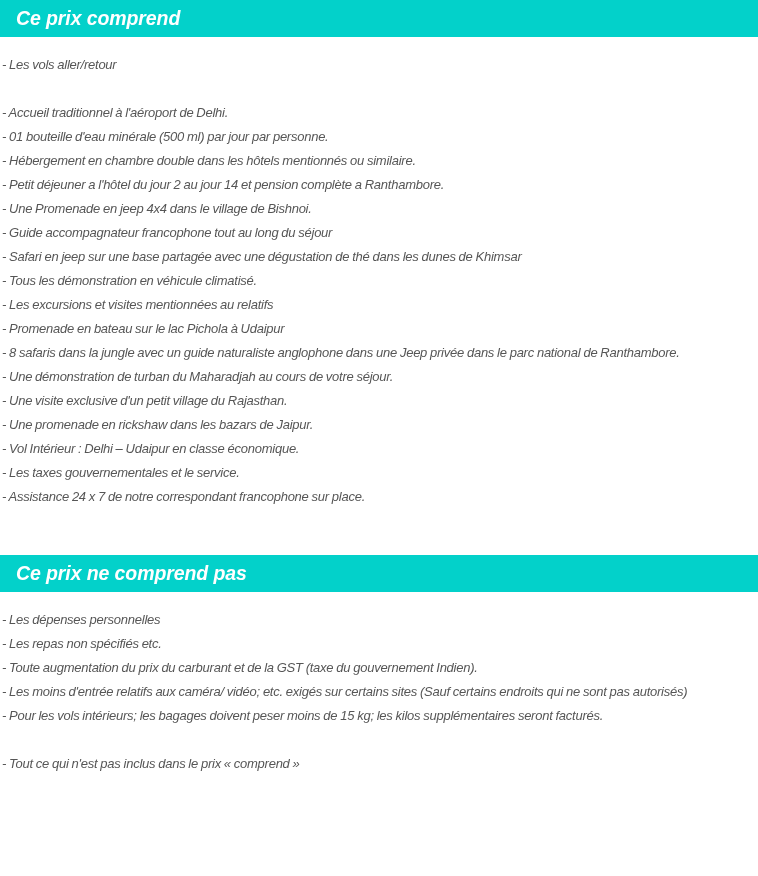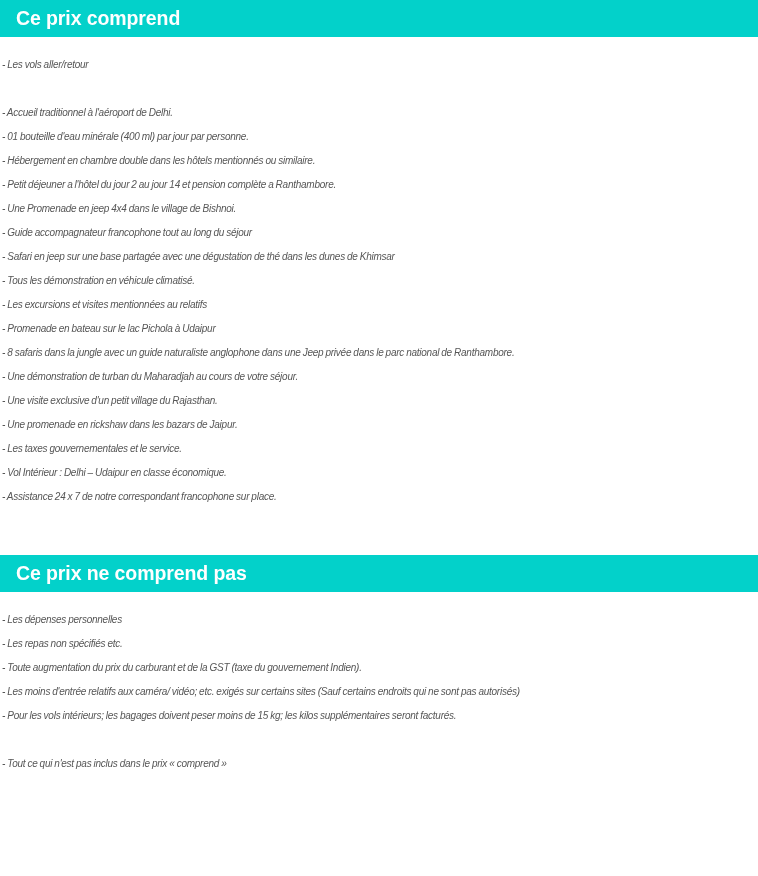--- a/index.html
+++ b/index.html
@@ -24,37 +24,38 @@
     background: #03d1ca;
     height: 37px;
     display: flex;
     align-items: center;
     padding: 0 0 0 16px;
     box-sizing: border-box;
   }
   .section-band .band-title {
     color: #ffffff;
     font-family: "Liberation Sans", sans-serif;
+    font-style: italic;
     font-weight: bold;
     font-size: 19.5px;
     line-height: 1;
     letter-spacing: -0.1px;
     white-space: nowrap;
   }
 
   
   .section-body {
     padding: 0 20px 0 2px;
     box-sizing: border-box;
   }
   .bullet-line {
     color: #565656;
     font-family: "Liberation Sans", sans-serif;
     font-style: italic;
-    font-size: 10px;
+    font-size: 13px;
     line-height: 24px;
     letter-spacing: -0.25px;
     word-spacing: -0.4px;
     margin: 0;
     padding: 0;
     text-align: left;
   }
   
   .spacer-line {
     height: 24px;
@@ -72,35 +73,35 @@
   </div>
 
   <div class="section-body">
     <div class="spacer-16"></div>
 
     <p class="bullet-line">- Les vols aller/retour</p>
 
     <div class="spacer-line"></div>
 
     <p class="bullet-line">- Accueil traditionnel à l'aéroport de Delhi.</p>
-    <p class="bullet-line">- 01 bouteille d'eau minérale (400 ml) par jour par personne.</p>
+    <p class="bullet-line">- 01 bouteille d'eau minérale (500 ml) par jour par personne.</p>
     <p class="bullet-line">- Hébergement en chambre double dans les hôtels mentionnés ou similaire.</p>
     <p class="bullet-line">- Petit déjeuner a l'hôtel du jour 2 au jour 14 et pension complète a Ranthambore.</p>
     <p class="bullet-line">- Une Promenade en jeep 4x4 dans le village de Bishnoi.</p>
     <p class="bullet-line">- Guide accompagnateur francophone tout au long du séjour</p>
     <p class="bullet-line">- Safari en jeep sur une base partagée avec une dégustation de thé dans les dunes de Khimsar</p>
     <p class="bullet-line">- Tous les démonstration en véhicule climatisé.</p>
     <p class="bullet-line">- Les excursions et visites mentionnées au relatifs</p>
     <p class="bullet-line">- Promenade en bateau sur le lac Pichola à Udaipur</p>
     <p class="bullet-line">- 8 safaris dans la jungle avec un guide naturaliste anglophone dans une Jeep privée dans le parc national de Ranthambore.</p>
     <p class="bullet-line">- Une démonstration de turban du Maharadjah au cours de votre séjour.</p>
     <p class="bullet-line">- Une visite exclusive d'un petit village du Rajasthan.</p>
     <p class="bullet-line">- Une promenade en rickshaw dans les bazars de Jaipur.</p>
+    <p class="bullet-line">- Vol Intérieur : Delhi – Udaipur en classe économique.</p>
     <p class="bullet-line">- Les taxes gouvernementales et le service.</p>
-    <p class="bullet-line">- Vol Intérieur : Delhi – Udaipur en classe économique.</p>
     <p class="bullet-line">- Assistance 24 x 7 de notre correspondant francophone sur place.</p>
   </div>
 
   <div class="spacer-46"></div>
 
   <div class="section-band">
     <span class="band-title">Ce prix ne comprend pas</span>
   </div>
 
   <div class="section-body">

